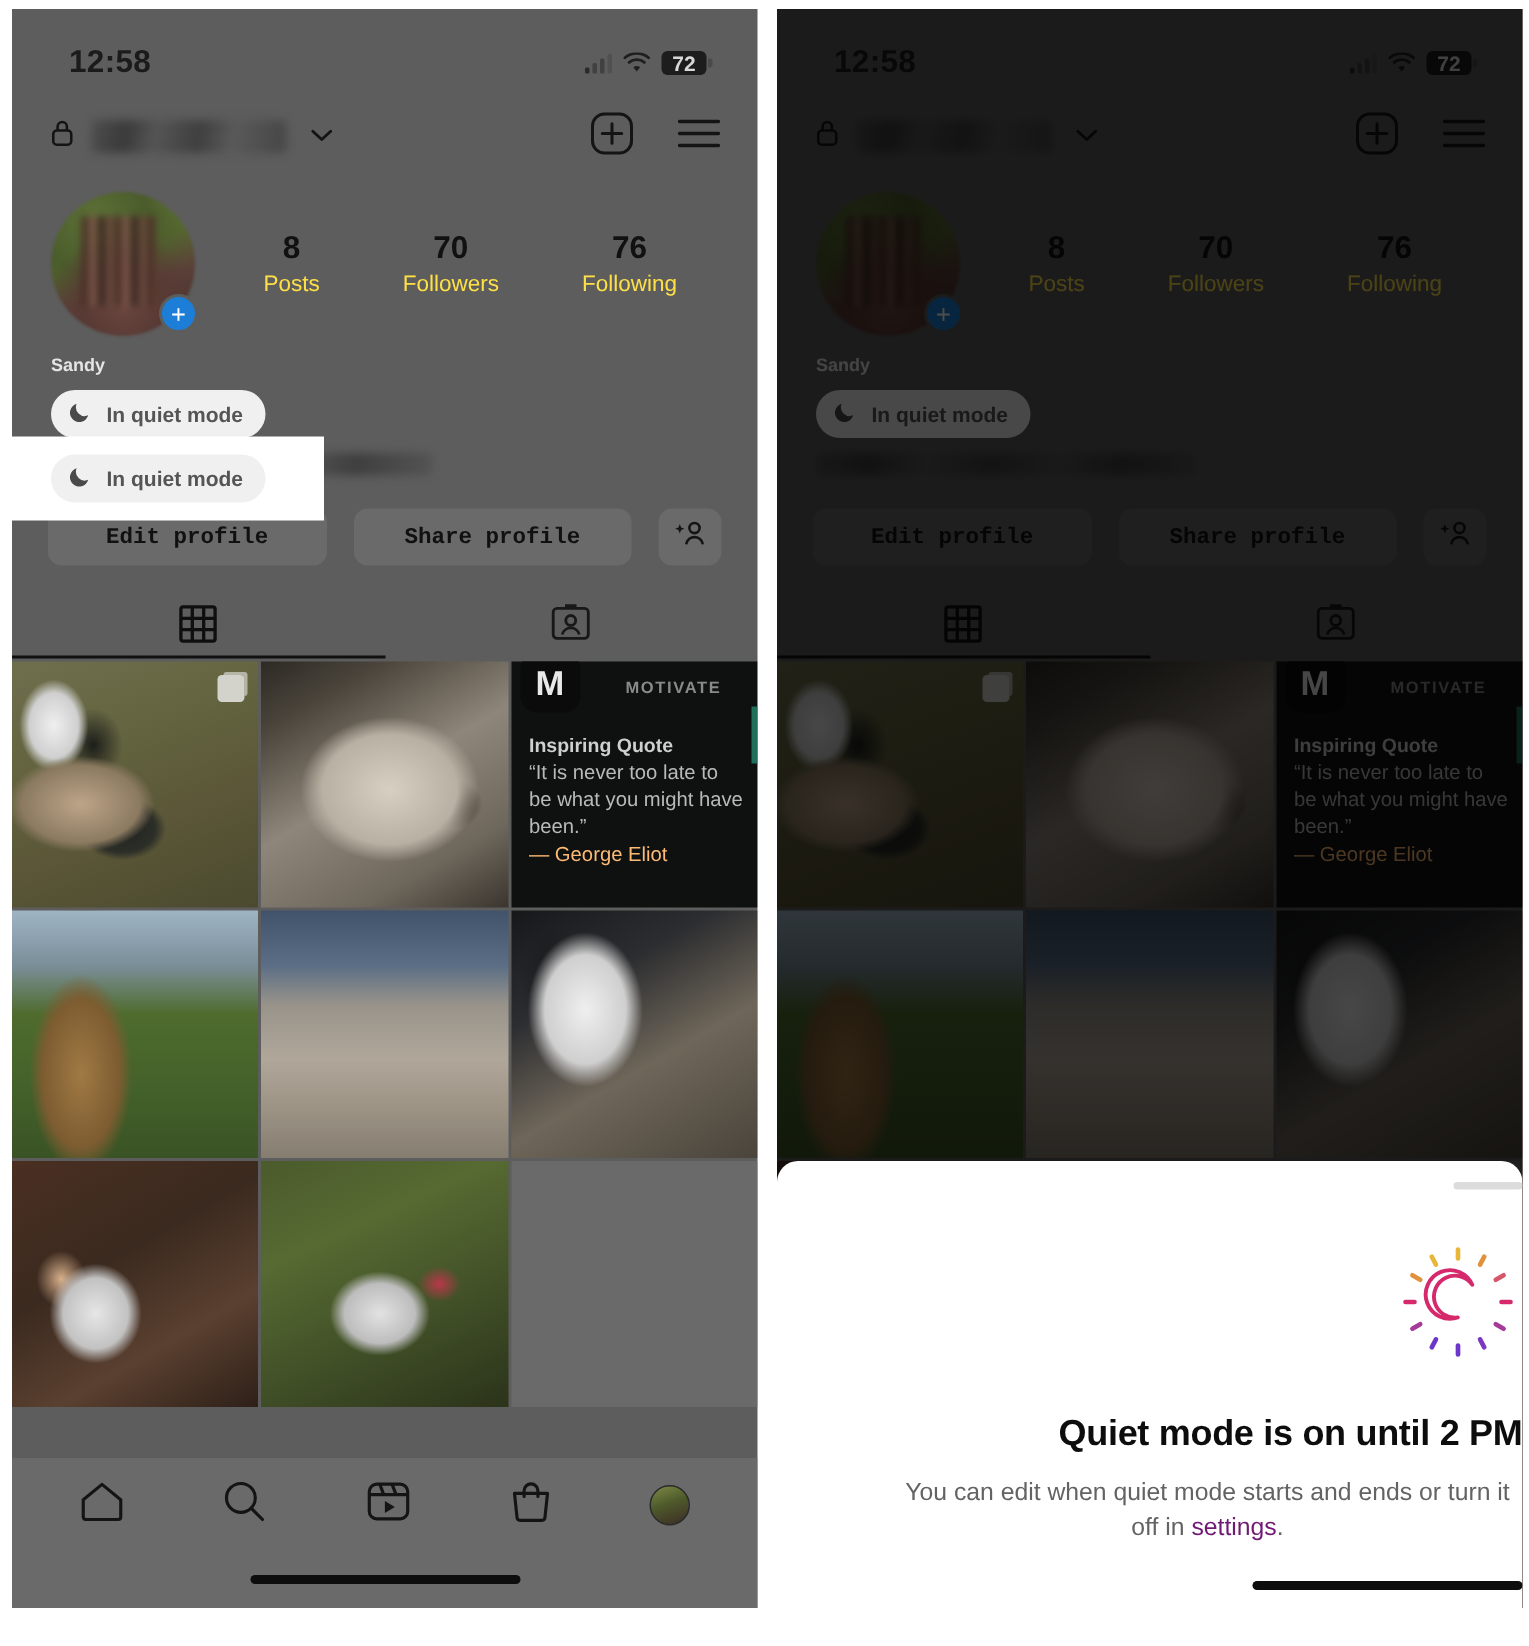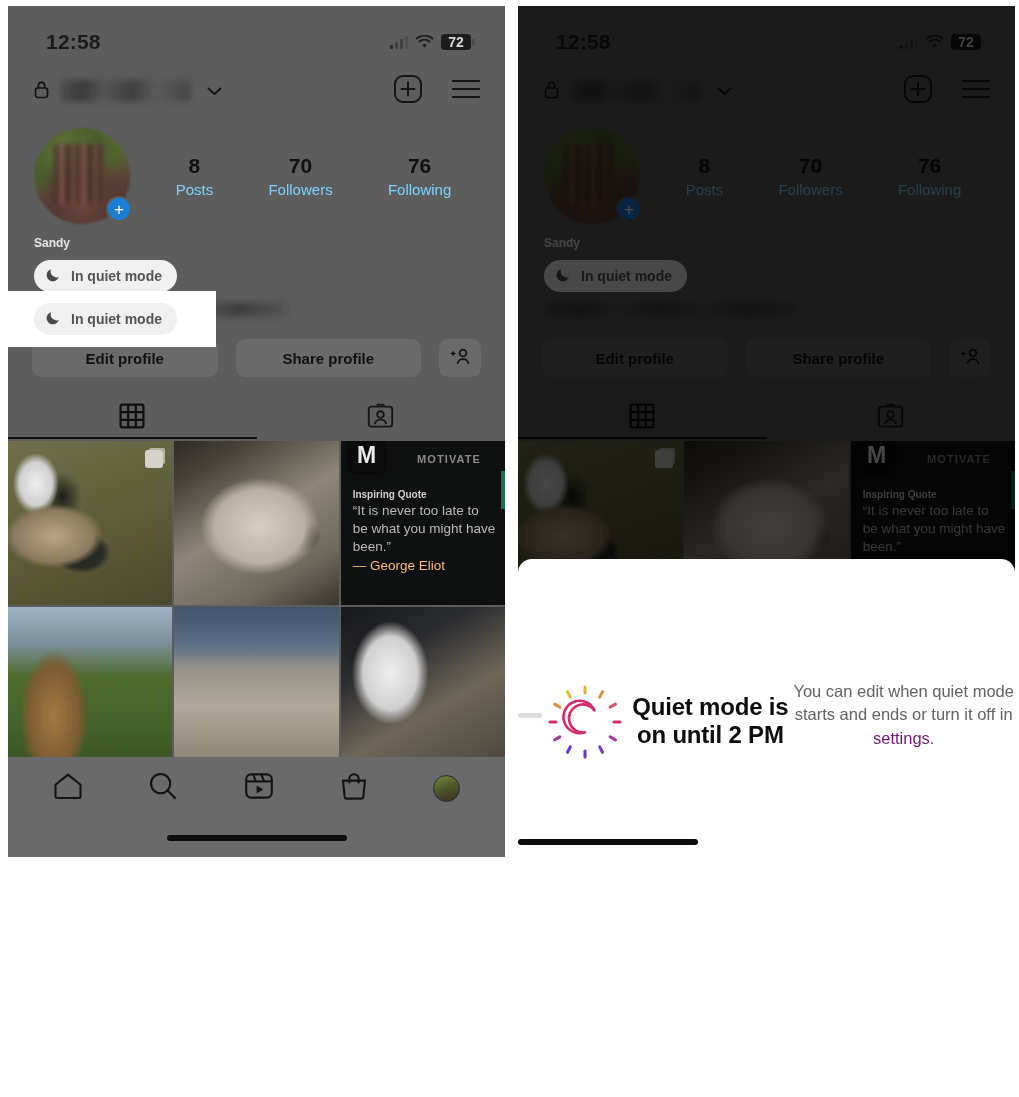--- a/index.html
+++ b/index.html
@@ -8,21 +8,21 @@
     background: #ffffff;
     font-family: "Liberation Sans", sans-serif;
     overflow: hidden;
     position: relative;
   }
   .stage { position: absolute; inset: 0; display: flex; }
 
   
   .phone {
     position: relative;
-    width: 497px; height: 851px;
+    width: 497px; height: 1066px;
     margin-top: 6px;
     overflow: hidden;
     flex-shrink: 0;
   }
   .phone.left { margin-left: 8px; background: #5d5d5d; }
   .phone.right { margin-left: 13px; background: #141414; }
 
   .screen { position: absolute; inset: 0; }
 
   
@@ -87,41 +87,41 @@
   .add-badge {
     position: absolute; right: -2px; bottom: 2px;
     width: 26px; height: 26px; border-radius: 50%;
     background: #1c7ed6; border: 2.5px solid #5d5d5d;
     display: flex; align-items: center; justify-content: center;
     color: #fff; font-size: 17px; line-height: 1; font-weight: 400;
   }
   .stats { display: flex; flex: 1; justify-content: space-around; padding-left: 18px; }
   .stat { text-align: center; }
   .stat .num { font-size: 21px; font-weight: 700; color: #111; line-height: 1.1; }
-  .stat .lbl { font-size: 15px; color: #7dd3fc; margin-top: 3px; }
+  .stat .lbl { font-size: 15px; color: #fde047; margin-top: 3px; }
 
   .display-name {
     font-size: 12px; font-weight: 700; color: #e5e5e5;
     padding: 12px 26px 0 26px;
   }
 
   .quiet-badge {
     display: inline-flex; align-items: center; gap: 9px;
     margin: 10px 0 0 26px; padding: 6px 15px 6px 11px;
     background: #f0f0f0; border-radius: 18px;
     font-size: 14px; font-weight: 700; color: #555;
   }
 
   .bio-blur {
     height: 15px; width: 254px; margin: 10px 0 0 26px; border-radius: 3px;
     background: linear-gradient(96deg,#4f4f4f 0%,#3d3d3d 14%,#585858 29%,#424242 46%,#565656 63%,#3f3f3f 80%,#545454 100%);
     filter: blur(3px);
   }
 
-  .btn-row { display: flex; gap: 18px; padding: 22px 24px 0 24px; }
+  .btn-row { display: flex; gap: 18px; padding: 22px 24px 0 24px; font-family: Liberation Mono, monospace; }
   .pbtn {
     height: 38px; border-radius: 9px; background: #6a6a6a;
     display: flex; align-items: center; justify-content: center;
     font-size: 15px; font-weight: 700; color: #111;
   }
   .pbtn.flex { flex: 1; }
   .pbtn.sq { width: 42px; }
 
   .tabs { display: flex; margin-top: 20px; position: relative; }
   .tab { flex: 1; display: flex; align-items: center; justify-content: center; height: 42px; }
@@ -170,21 +170,21 @@
     border-radius: 11px; background: #0b0b0b;
     display: flex; align-items: center; justify-content: center;
     color: #e9e9e9; font-size: 23px; font-weight: 700;
   }
   .quote-tag {
     position: absolute; right: 24px; top: 12px;
     font-size: 11px; letter-spacing: 1.1px; color: #8a8a8a; font-weight: 600;
   }
   .quote-accent { position: absolute; right: 0; top: 30px; width: 4px; height: 38px; background: #1f6f5a; }
   .quote-body { position: absolute; left: 12px; top: 48px; right: 8px; }
-  .quote-title { font-size: 10px; font-weight: 700; color: #cfcfcf; margin-bottom: 2px; }
+  .quote-title { font-size: 13px; font-weight: 700; color: #cfcfcf; margin-bottom: 2px; }
   .quote-text { font-size: 13.5px; color: #b9b9b9; line-height: 1.34; }
   .quote-author { font-size: 13.5px; color: #fdba74; margin-top: 2px; }
 
   
   .bottom-nav {
     position: absolute; left: 0; right: 0; bottom: 0; height: 100px;
     background: #6a6a6a; display: flex; flex-direction: column;
   }
   .nav-icons { display: flex; align-items: center; justify-content: space-around; height: 62px; padding: 0 12px; }
   .nav-avatar {
@@ -202,21 +202,21 @@
     display: flex; align-items: center; padding-left: 26px;
   }
 
   
   .dim-overlay { position: absolute; inset: 0; background: rgba(0,0,0,.70); z-index: 30; }
 
   
   .sheet {
     position: absolute; left: 0; right: 0; bottom: 0; height: 298px;
     background: #ffffff; border-radius: 14px 14px 0 0; z-index: 50;
-    display: flex; align-items: center;
+    display: flex; flex-direction: column; align-items: flex-end;
   }
   .sheet-handle { width: 46px; height: 5px; border-radius: 3px; background: #dcdcdc; margin-top: 14px; }
   .sheet-icon { margin-top: 32px; }
   .sheet-title {
     font-size: 24px; font-weight: 700; color: #0d0d0d;
     margin-top: 26px; text-align: center; letter-spacing: -.2px;
   }
   .sheet-sub {
     font-size: 16.5px; color: #636363; text-align: center;
     margin-top: 14px; line-height: 1.42; width: 420px;

